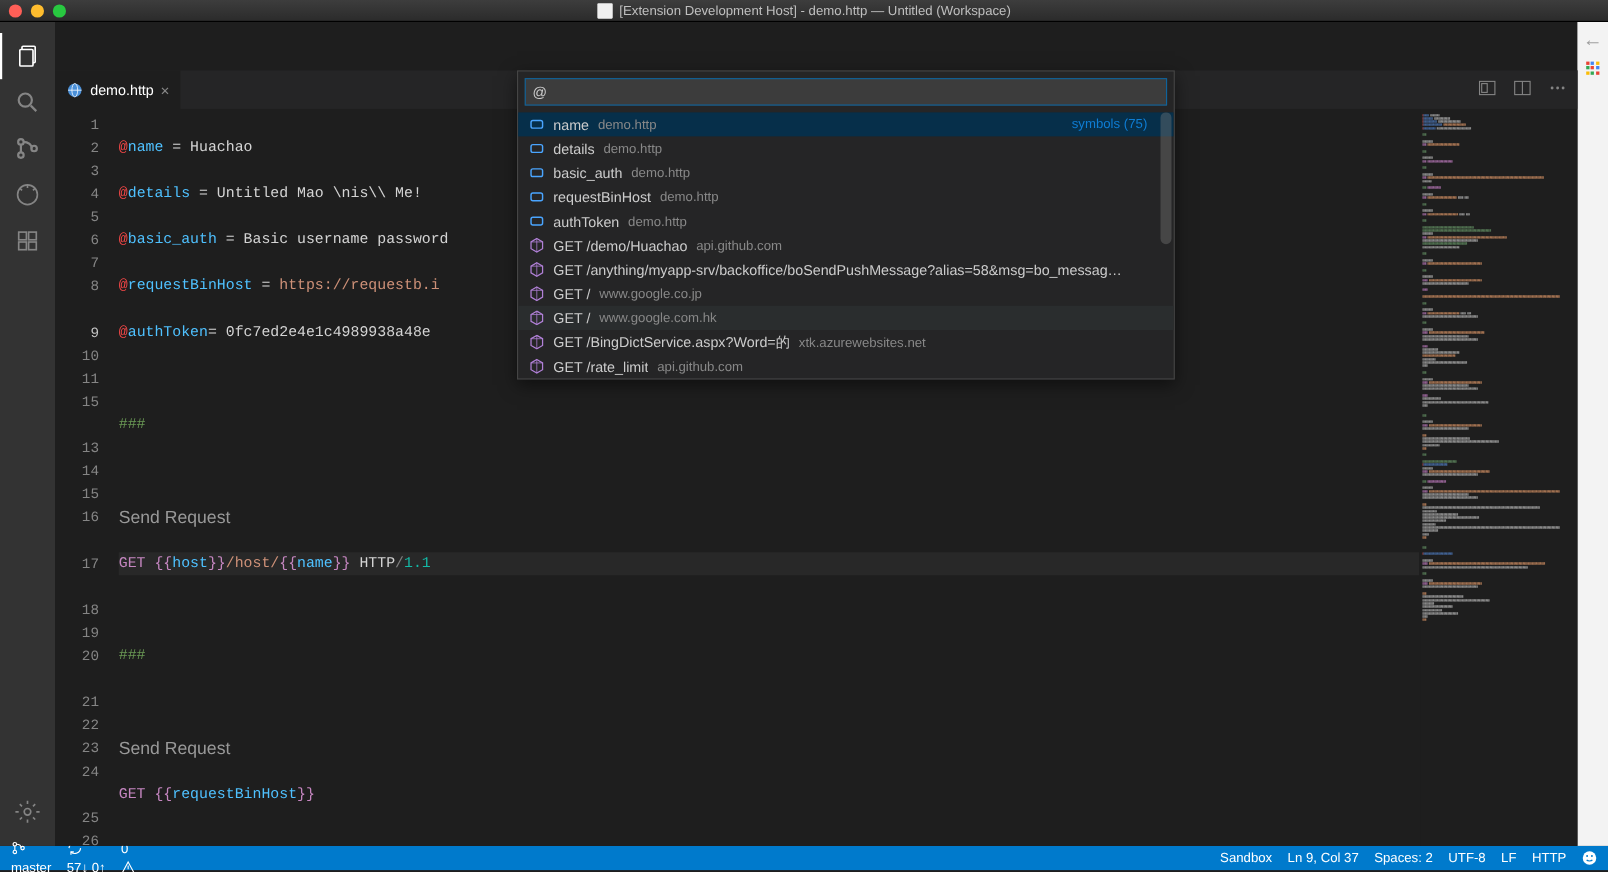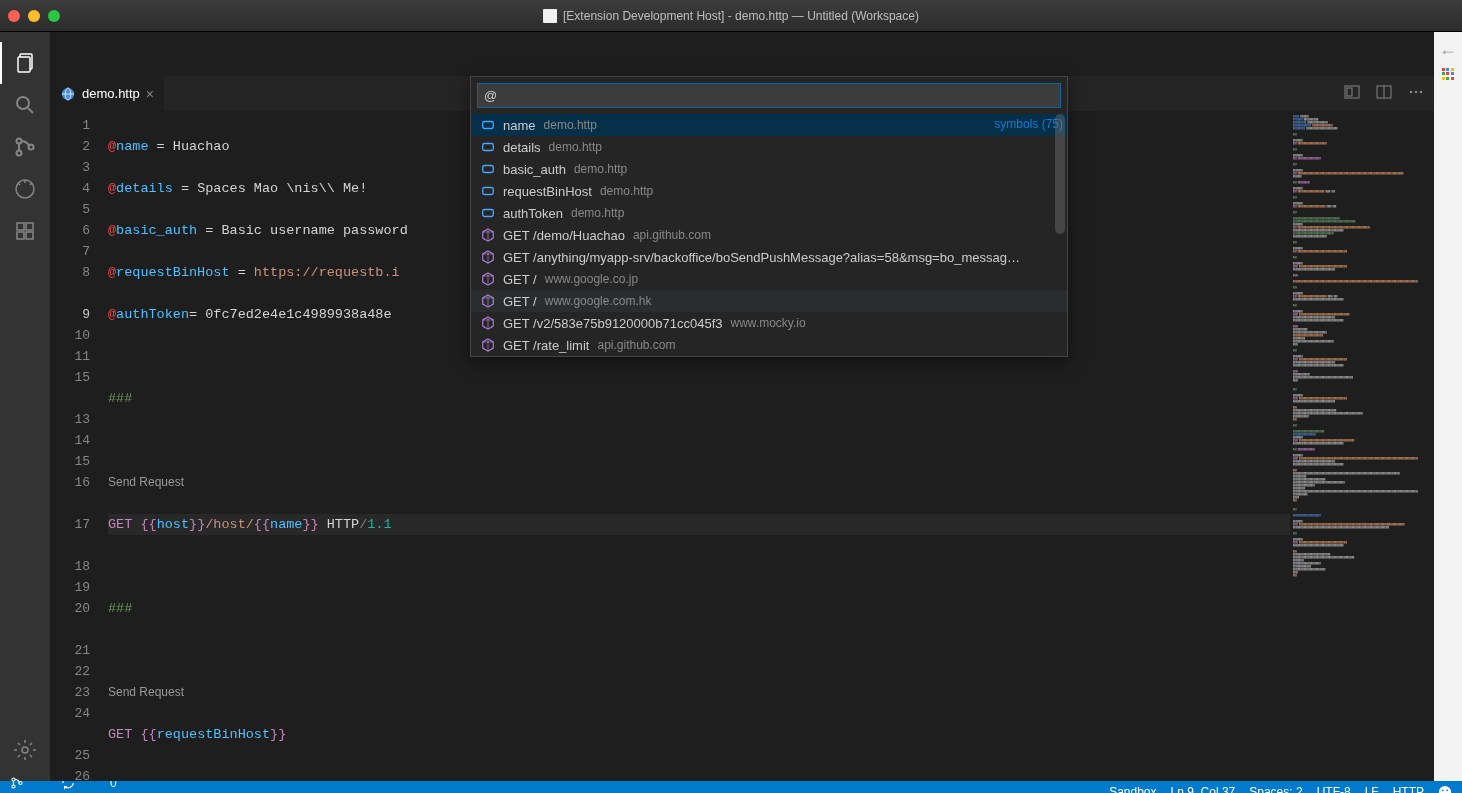--- a/index.html
+++ b/index.html
@@ -9,21 +9,21 @@
   background: #1e1e1e;
   color: #d4d4d4;
   overflow: hidden;
   width: 1462px;
   height: 793px;
   position: relative;
 }
 
 
 .titlebar {
-  height: 32px;
+  height: 20px;
   background: linear-gradient(#3d3d3d, #2b2b2b);
   display: flex;
   align-items: center;
   position: relative;
   border-bottom: 1px solid #000;
 }
 .traffic-lights {
   display: flex;
   gap: 8px;
   padding-left: 8px;
@@ -167,21 +167,21 @@
 .tok-str { color: #ce9178; }
 .tok-str-nu { color: #ce9178; }
 .tok-get { color: #c586c0; }
 .tok-pink { color: #c586c0; }
 .tok-comment { color: #6a9955; }
 .tok-num { color: #14b8a6; }
 .tok-white { color: #d4d4d4; }
 .tok-gray { color: #808080; }
 .codelens {
   color: #999999;
-  font-size: 12px;
+  font-size: 16px;
   font-family: -apple-system, sans-serif;
   height: 21px;
   display: flex;
 }
 
 
 .quick-pick {
   position: absolute;
   top: 0;
   left: 420px;
@@ -205,21 +205,21 @@
   font-family: inherit;
   outline: none;
 }
 .qp-list {
   position: relative;
   max-height: 290px;
   overflow: hidden;
 }
 .qp-badge {
   position: absolute;
-  right: 4px;
+  right: 24px;
   top: 3px;
   color: #0e7dd4;
   font-size: 12px;
 }
 .qp-item {
   display: flex;
   align-items: center;
   padding: 2px 10px;
   height: 22px;
   color: #ccc;
@@ -444,21 +444,21 @@
           <div>23</div>
           <div>24</div>
         <div>&nbsp;</div>
         <div>25</div>
           <div>26</div>
           <div>27</div>
           <div>28</div>
       </div>
       <div class="code-body">
 <div class="code-line"><span class="tok-red">@</span><span class="tok-var">name</span><span class="tok-white"> = Huachao</span></div>
-<div class="code-line"><span class="tok-red">@</span><span class="tok-var">details</span><span class="tok-white"> = Spaces Mao \nis\\ Me!</span></div>
+<div class="code-line"><span class="tok-red">@</span><span class="tok-var">details</span><span class="tok-white"> = Untitled Mao \nis\\ Me!</span></div>
 <div class="code-line"><span class="tok-red">@</span><span class="tok-var">basic_auth</span><span class="tok-white"> = Basic username password</span></div>
 <div class="code-line"><span class="tok-red">@</span><span class="tok-var">requestBinHost</span><span class="tok-white"> = </span><span class="tok-str">https://requestb.i</span></div>
 <div class="code-line"><span class="tok-red">@</span><span class="tok-var">authToken</span><span class="tok-white">= 0fc7ed2e4e1c4989938a48e</span></div>
 <div class="code-line"></div>
 <div class="code-line"><span class="tok-comment">###</span></div>
 <div class="code-line"></div>
 <div class="codelens"><span>Send Request</span></div>
 <div class="code-line hl"><span class="tok-get">GET</span><span class="tok-pink"> {{</span><span class="tok-var">host</span><span class="tok-pink">}}</span><span class="tok-str-nu">/host/</span><span class="tok-pink">{{</span><span class="tok-var">name</span><span class="tok-pink">}}</span><span class="tok-white"> HTTP</span><span class="tok-gray">/</span><span class="tok-num">1.1</span></div>
 <div class="code-line"></div>
 <div class="code-line"><span class="tok-comment">###</span></div>
@@ -736,22 +736,22 @@
               <span class="qp-item-label">GET /</span>
               <span class="qp-item-detail">www.google.com.hk</span>
             </div>
             <div class="qp-item">
               <span class="qp-icon">
                 <svg width="14" height="14" viewBox="0 0 16 16">
                   <path d="M8 1l6 3.5v7L8 15l-6-3.5v-7z" fill="none" stroke="#b180d7" stroke-width="1.3"></path>
                   <path d="M8 1v14M2 4.5l12 0" stroke="#b180d7" stroke-width="0.8"></path>
                 </svg>
               </span>
-              <span class="qp-item-label">GET /v2/583e75b9120000b71cc045f3</span>
-              <span class="qp-item-detail">www.mocky.io</span>
+              <span class="qp-item-label">GET /BingDictService.aspx?Word=的</span>
+              <span class="qp-item-detail">xtk.azurewebsites.net</span>
             </div>
             <div class="qp-item">
               <span class="qp-icon">
                 <svg width="14" height="14" viewBox="0 0 16 16">
                   <path d="M8 1l6 3.5v7L8 15l-6-3.5v-7z" fill="none" stroke="#b180d7" stroke-width="1.3"></path>
                   <path d="M8 1v14M2 4.5l12 0" stroke="#b180d7" stroke-width="0.8"></path>
                 </svg>
               </span>
               <span class="qp-item-label">GET /rate_limit</span>
               <span class="qp-item-detail">api.github.com</span>

